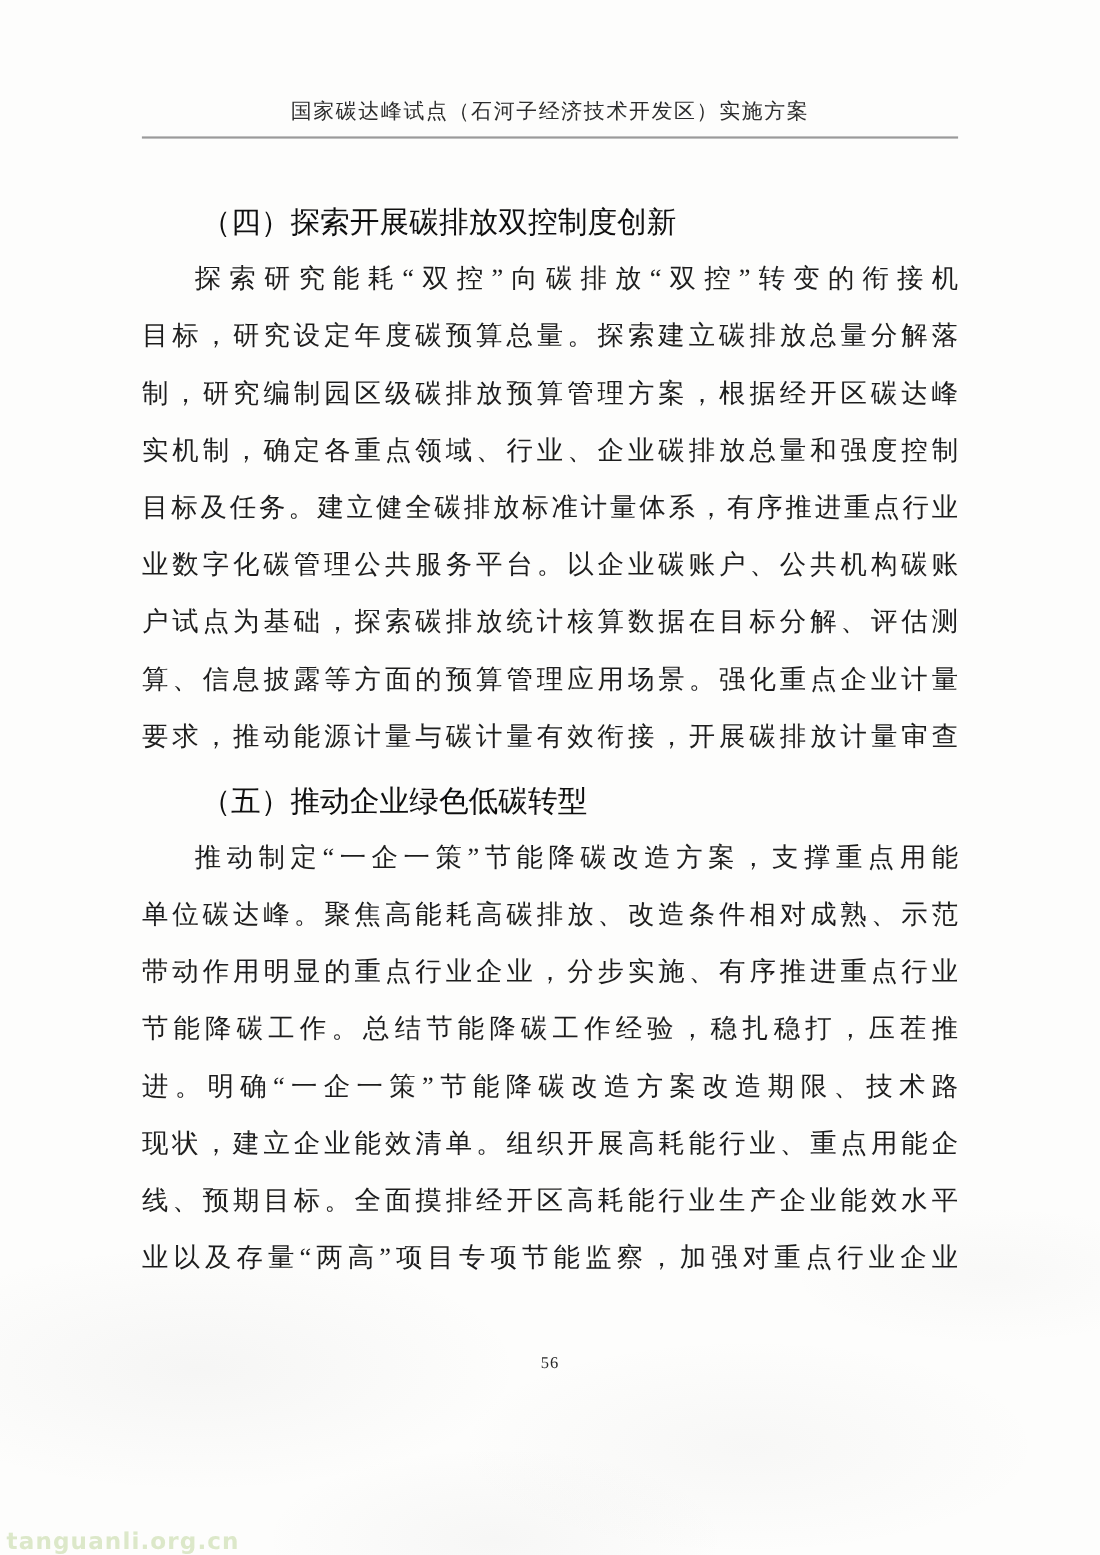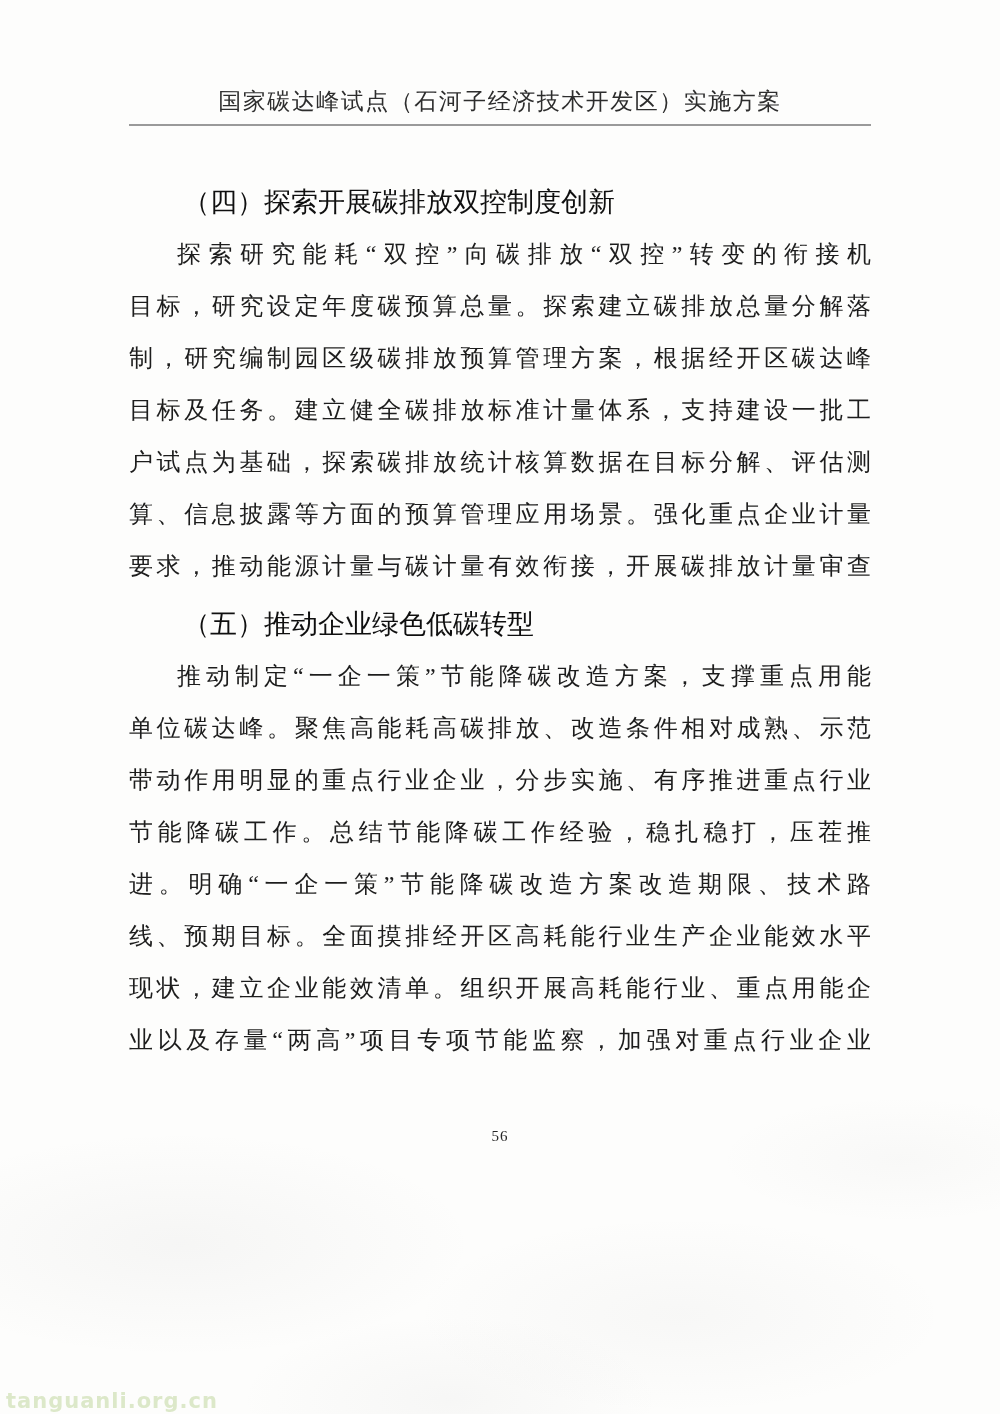--- a/index.html
+++ b/index.html
@@ -15,21 +15,21 @@
       radial-gradient(ellipse 260px 90px at 90% 82%, rgba(120,120,120,0.035), transparent 70%);
     font-family: "Liberation Serif", "DejaVu Serif", serif;
     overflow: hidden;
   }
   .doc-header {
     width: 742px;
     margin: 88px auto 0 auto;
     height: 28px;
     line-height: 28px;
     text-align: center;
-    font-size: 23px;
+    font-size: 19px;
     letter-spacing: 1.5px;
     color: #2d2d2d;
   }
   .rule {
     width: 742px;
     height: 2px;
     background: #9a9a9a;
     margin: 8px auto 0 auto;
   }
   .content {
@@ -86,34 +86,36 @@
   <div class="doc-header">国家碳达峰试点（石河子经济技术开发区）实施方案</div>
   <div class="rule"></div>
 
   <div class="content">
 
     <div class="h2 h2-first">（四）探索开展碳排放双控制度创新</div>
 
     <div class="bodyline indent">探索研究能耗“双控”向碳排放“双控”转变的衔接机</div>
     <div class="bodyline">目标，研究设定年度碳预算总量。探索建立碳排放总量分解落</div>
     <div class="bodyline">制，研究编制园区级碳排放预算管理方案，根据经开区碳达峰</div>
-    <div class="bodyline">目标及任务。建立健全碳排放标准计量体系，支持建设一批工</div>
+    <div class="bodyline">实机制，确定各重点领域、行业、企业碳排放总量和强度控制</div>
+    <div class="bodyline">目标及任务。建立健全碳排放标准计量体系，有序推进重点行业</div>
+    <div class="bodyline">业数字化碳管理公共服务平台。以企业碳账户、公共机构碳账</div>
     <div class="bodyline">户试点为基础，探索碳排放统计核算数据在目标分解、评估测</div>
     <div class="bodyline">算、信息披露等方面的预算管理应用场景。强化重点企业计量</div>
     <div class="bodyline">要求，推动能源计量与碳计量有效衔接，开展碳排放计量审查</div>
 
     <div class="h2 h2-second">（五）推动企业绿色低碳转型</div>
 
     <div class="bodyline indent">推动制定“一企一策”节能降碳改造方案，支撑重点用能</div>
     <div class="bodyline">单位碳达峰。聚焦高能耗高碳排放、改造条件相对成熟、示范</div>
     <div class="bodyline">带动作用明显的重点行业企业，分步实施、有序推进重点行业</div>
     <div class="bodyline">节能降碳工作。总结节能降碳工作经验，稳扎稳打，压茬推</div>
     <div class="bodyline">进。明确“一企一策”节能降碳改造方案改造期限、技术路</div>
+    <div class="bodyline">现状，建立企业能效清单。组织开展高耗能行业、重点用能企</div>
     <div class="bodyline">线、预期目标。全面摸排经开区高耗能行业生产企业能效水平</div>
-    <div class="bodyline">现状，建立企业能效清单。组织开展高耗能行业、重点用能企</div>
     <div class="bodyline">业以及存量“两高”项目专项节能监察，加强对重点行业企业</div>
 
     <div class="pageno">56</div>
   </div>
 
   <div class="watermark">tanguanli.org.cn</div>
 
 </div>
 
 </body></html>

